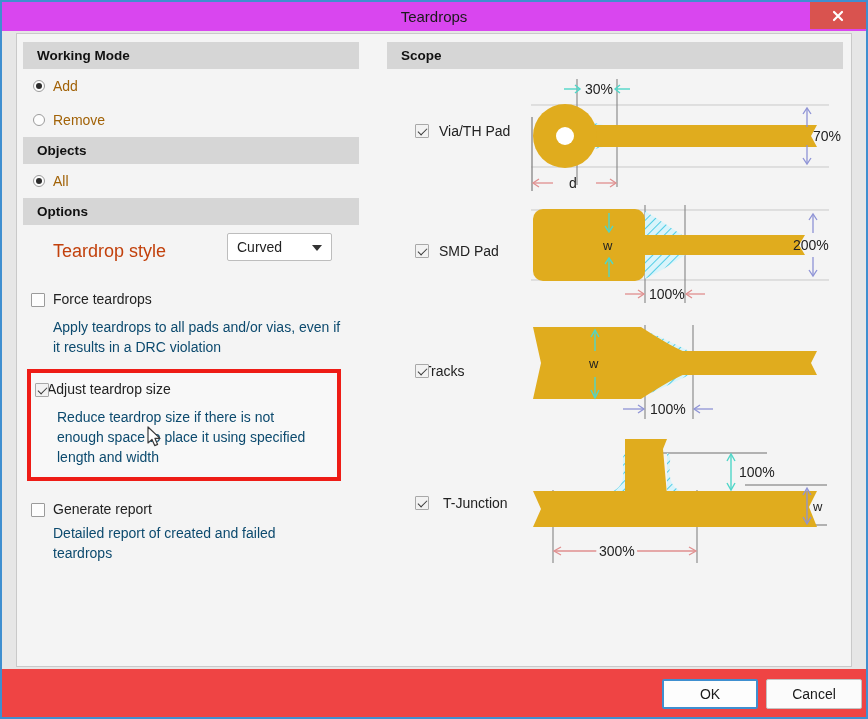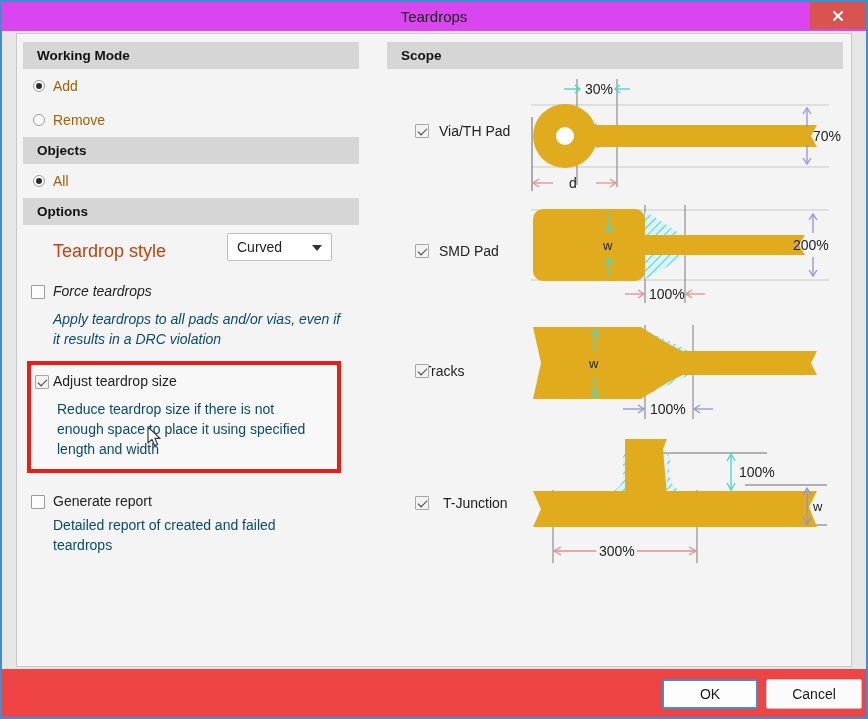--- a/index.html
+++ b/index.html
@@ -155,31 +155,31 @@
       <div class="sect-head">Options</div>
 
       <div class="dd-row">
         <span class="dd-label">Teardrop style</span>
         <div class="select">
           <span>Curved</span>
           <span class="caret"></span>
         </div>
       </div>
 
-      <div style="position:relative;margin-top:14px;font-style:italic;">
+      <div style="position:relative;margin-top:22px;">
         <div class="opt-line">
           <span class="cb"></span>
           <span>Force teardrops</span>
         </div>
         <div class="desc" style="padding-left:30px;padding-right:10px;margin-top:4px;">Apply teardrops to all pads and/or vias, even if it results in a DRC violation</div>
       </div>
 
       <div style="position:relative;height:118px;margin-top:12px;">
         <div class="hl">
-          <div class="opt-line" style="padding-left:22px;">
+          <div class="opt-line" style="padding-left:16px;">
             <span class="cb light on" style="left:4px;"></span>
             <span>Adjust teardrop size</span>
           </div>
           <div class="desc" style="padding-left:26px;padding-right:8px;margin-top:4px;">Reduce teardrop size if there is not enough space to place it using specified length and width</div>
         </div>
       </div>
 
       <div style="position:relative;margin-top:14px;">
         <div class="opt-line">
           <span class="cb"></span>

